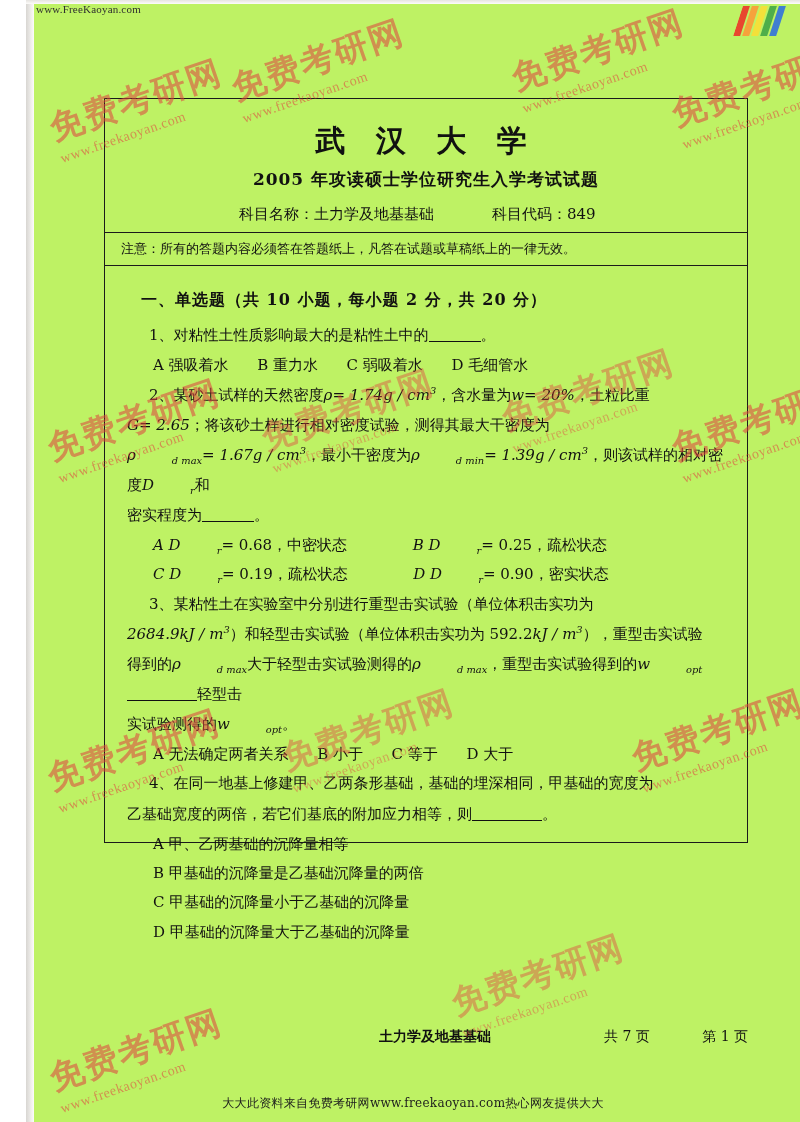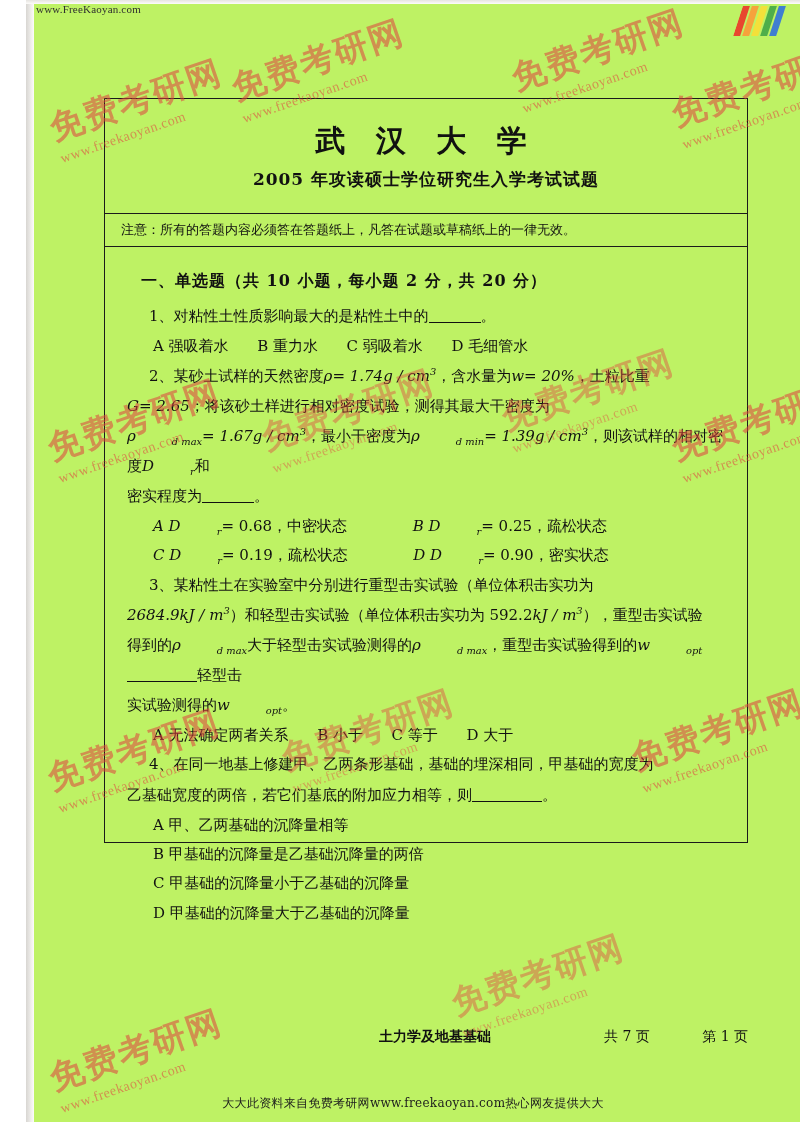--- a/index.html
+++ b/index.html
@@ -235,20 +235,28 @@
     <i style="background:#f3e03a"></i>
     <i style="background:#4fae4a"></i>
     <i style="background:#3f7fd0"></i>
   </div>
 
   <div class="exam-box">
 
     <div class="header-block">
       <div class="univ-title">武 汉 大 学</div>
       <div class="exam-subtitle">2005 年攻读硕士学位研究生入学考试试题</div>
+      <div class="subject-row">
+        <div>
+          <span>科目名称：</span><span>土力学及地基基础</span>
+        </div>
+        <div>
+          <span>科目代码：</span><span>849</span>
+        </div>
+      </div>
     </div>
 
     <div class="notice">注意：所有的答题内容必须答在答题纸上，凡答在试题或草稿纸上的一律无效。</div>
 
     <div class="body-block">
 
       <div class="section-title">一、单选题（共 10 小题，每小题 2 分，共 20 分）</div>
 
       <div class="q">
         <span>1、</span><span>对粘性土性质影响最大的是粘性土中的</span><span class="blank"></span><span>。</span>

